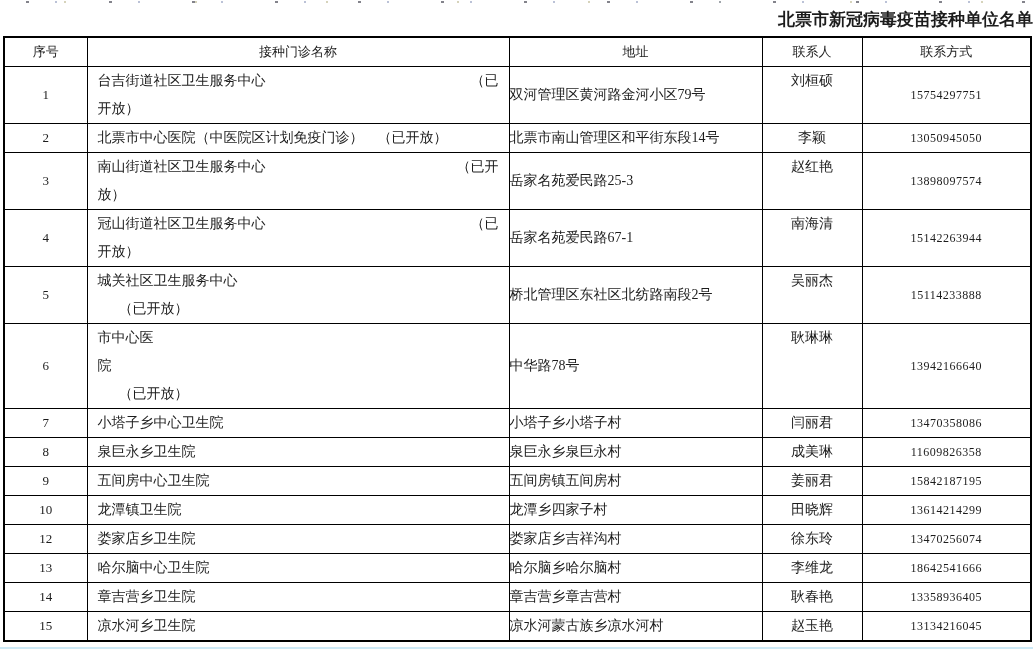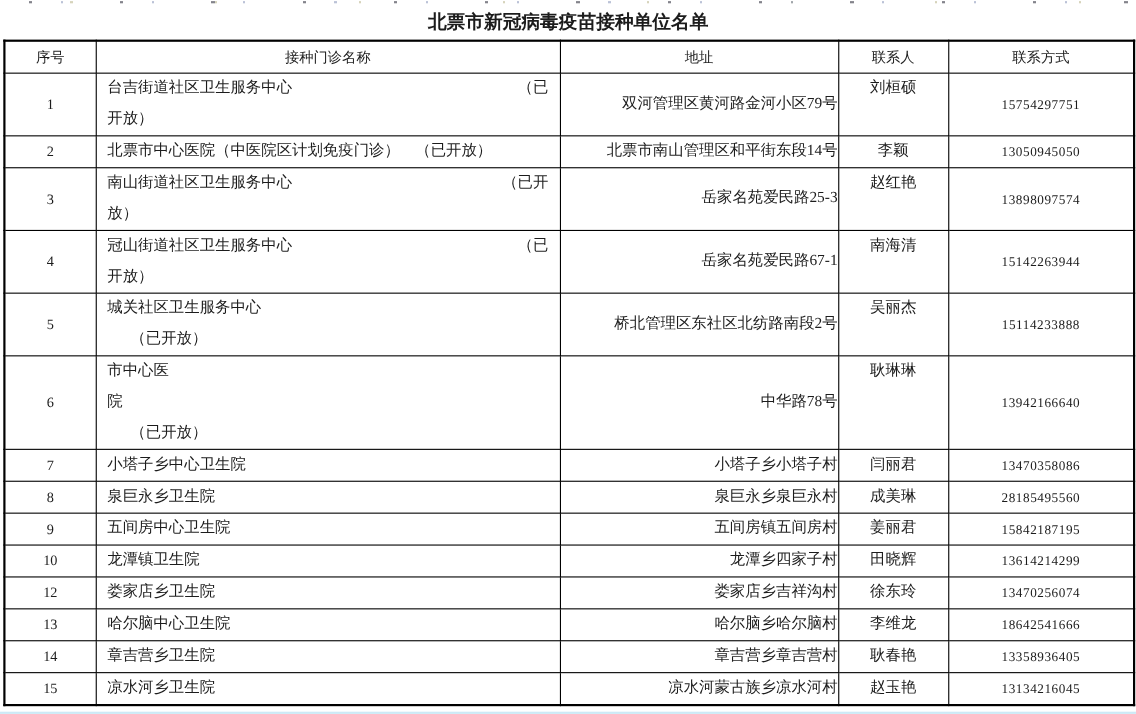--- a/index.html
+++ b/index.html
@@ -20,21 +20,21 @@
         transparent 29px 55px, rgba(60,80,140,.35) 55px 57px,
         transparent 57px 83px),
       repeating-linear-gradient(90deg,
         transparent 0 64px, rgba(120,110,30,.30) 64px 66px,
         transparent 66px 131px);
     background-position:0 1px;
     background-repeat:repeat-x;
     background-size:auto 2px;
   }
   .page-title{
-    text-align:center;
+    text-align:right;
     font-weight:bold;
     font-size:17px;
     line-height:20px;
     margin:6px 0 6px 0;
   }
   table.units{
     border-collapse:collapse;
     table-layout:fixed;
     width:1027px;
     margin-left:3px;
@@ -48,21 +48,21 @@
     overflow:hidden;
   }
   .units th{
     font-size:13px;
     font-weight:normal;
     text-align:center;
     height:27px;
   }
   td.col-no{text-align:center;font-size:13px;}
   td.col-name{text-align:left;padding:0 10px;vertical-align:middle;}
-  td.col-addr{text-align:right;vertical-align:middle;}
+  td.col-addr{text-align:left;vertical-align:middle;}
   td.col-contact{text-align:center;vertical-align:top;}
   td.col-phone{text-align:center;vertical-align:middle;font-size:12px;letter-spacing:.5px;}
   .name-line{line-height:28px;white-space:nowrap;}
   .name-line.justify{display:flex;justify-content:space-between;}
   .name-line.indent{padding-left:21px;}
   .bottom-strip{
     position:absolute;left:0;bottom:0;
     width:100%;height:2px;
     background:#cde9f6;
   }
@@ -170,21 +170,21 @@
         <td class="col-contact">闫丽君</td>
         <td class="col-phone">13470358086</td>
       </tr>
       <tr>
         <td class="col-no">8</td>
         <td class="col-name">
           <div class="name-line"><span>泉巨永乡卫生院</span></div>
         </td>
         <td class="col-addr">泉巨永乡泉巨永村</td>
         <td class="col-contact">成美琳</td>
-        <td class="col-phone">28185495560</td>
+        <td class="col-phone">11609826358</td>
       </tr>
       <tr>
         <td class="col-no">9</td>
         <td class="col-name">
           <div class="name-line"><span>五间房中心卫生院</span></div>
         </td>
         <td class="col-addr">五间房镇五间房村</td>
         <td class="col-contact">姜丽君</td>
         <td class="col-phone">15842187195</td>
       </tr>

